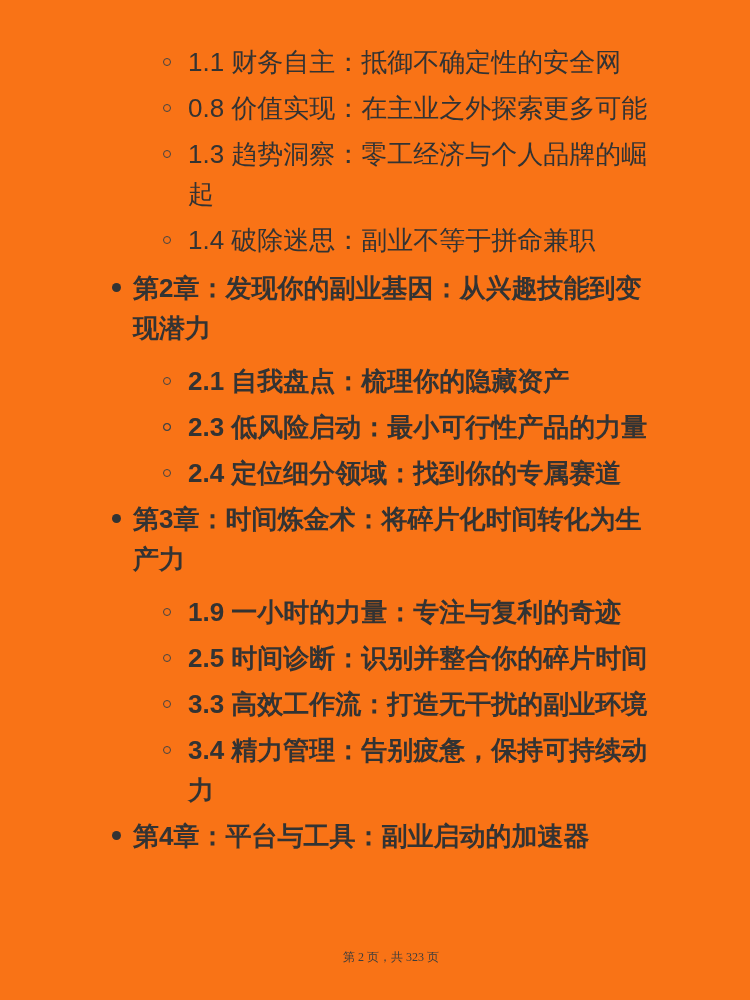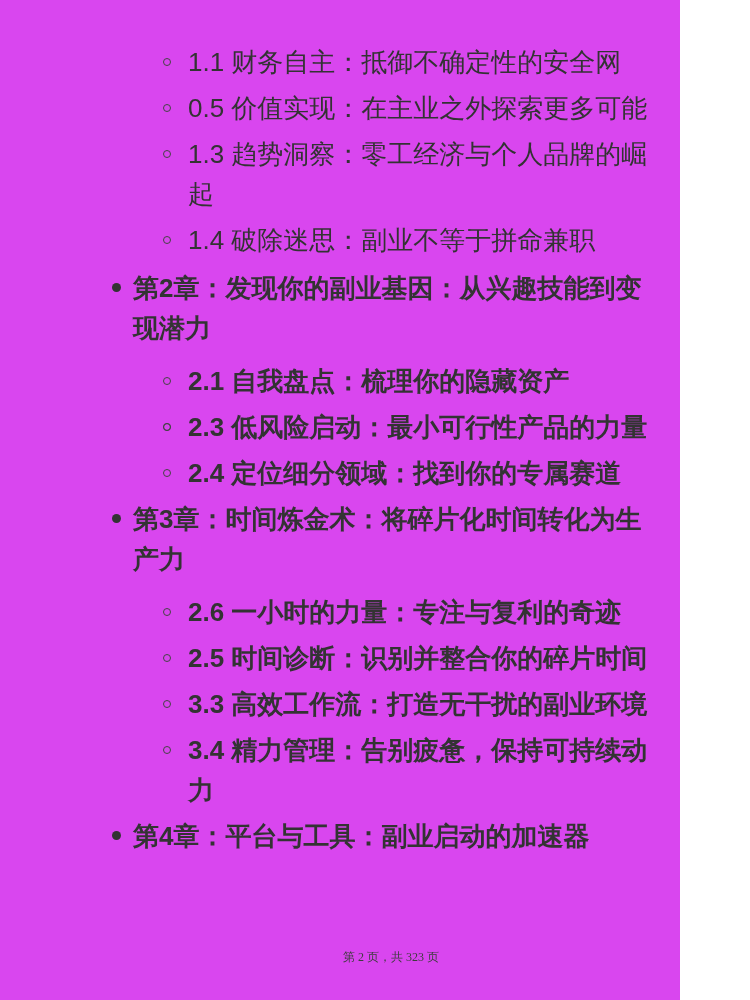--- a/index.html
+++ b/index.html
@@ -2,23 +2,23 @@
 <html><head>
 <meta charset="utf-8">
 <style>
   html, body {
     margin: 0;
     padding: 0;
     background: #ffffff;
   }
   .page {
     position: relative;
-    width: 680px;
+    width: 750px;
     height: 1000px;
-    background: #d946ef;
+    background: #f97316;
     overflow: hidden;
     font-family: "Liberation Sans", "DejaVu Sans", sans-serif;
     color: #333333;
   }
   .content {
     position: absolute;
     top: 42px;
     left: 0;
     width: 662px; 
   }
@@ -76,21 +76,21 @@
 <div class="page">
   <div class="content">
 
     <ul class="toc-list l2">
       <li class="toc-item">
         <span class="marker circle"></span>
         <span class="txt">1.1 财务自主：抵御不确定性的安全网</span>
       </li>
       <li class="toc-item">
         <span class="marker circle"></span>
-        <span class="txt">0.5 价值实现：在主业之外探索更多可能</span>
+        <span class="txt">0.8 价值实现：在主业之外探索更多可能</span>
       </li>
       <li class="toc-item">
         <span class="marker circle"></span>
         <span class="txt">1.3 趋势洞察：零工经济与个人品牌的崛起</span>
       </li>
       <li class="toc-item">
         <span class="marker circle"></span>
         <span class="txt">1.4 破除迷思：副业不等于拼命兼职</span>
       </li>
     </ul>
@@ -118,21 +118,21 @@
           </li>
         </ul>
       </li>
 
       <li class="toc-item">
         <span class="marker disc"></span>
         <span class="txt">第3章：时间炼金术：将碎片化时间转化为生产力</span>
         <ul class="toc-list l2">
           <li class="toc-item">
             <span class="marker circle"></span>
-            <span class="txt">2.6 一小时的力量：专注与复利的奇迹</span>
+            <span class="txt">1.9 一小时的力量：专注与复利的奇迹</span>
           </li>
           <li class="toc-item">
             <span class="marker circle"></span>
             <span class="txt">2.5 时间诊断：识别并整合你的碎片时间</span>
           </li>
           <li class="toc-item">
             <span class="marker circle"></span>
             <span class="txt">3.3 高效工作流：打造无干扰的副业环境</span>
           </li>
           <li class="toc-item">

